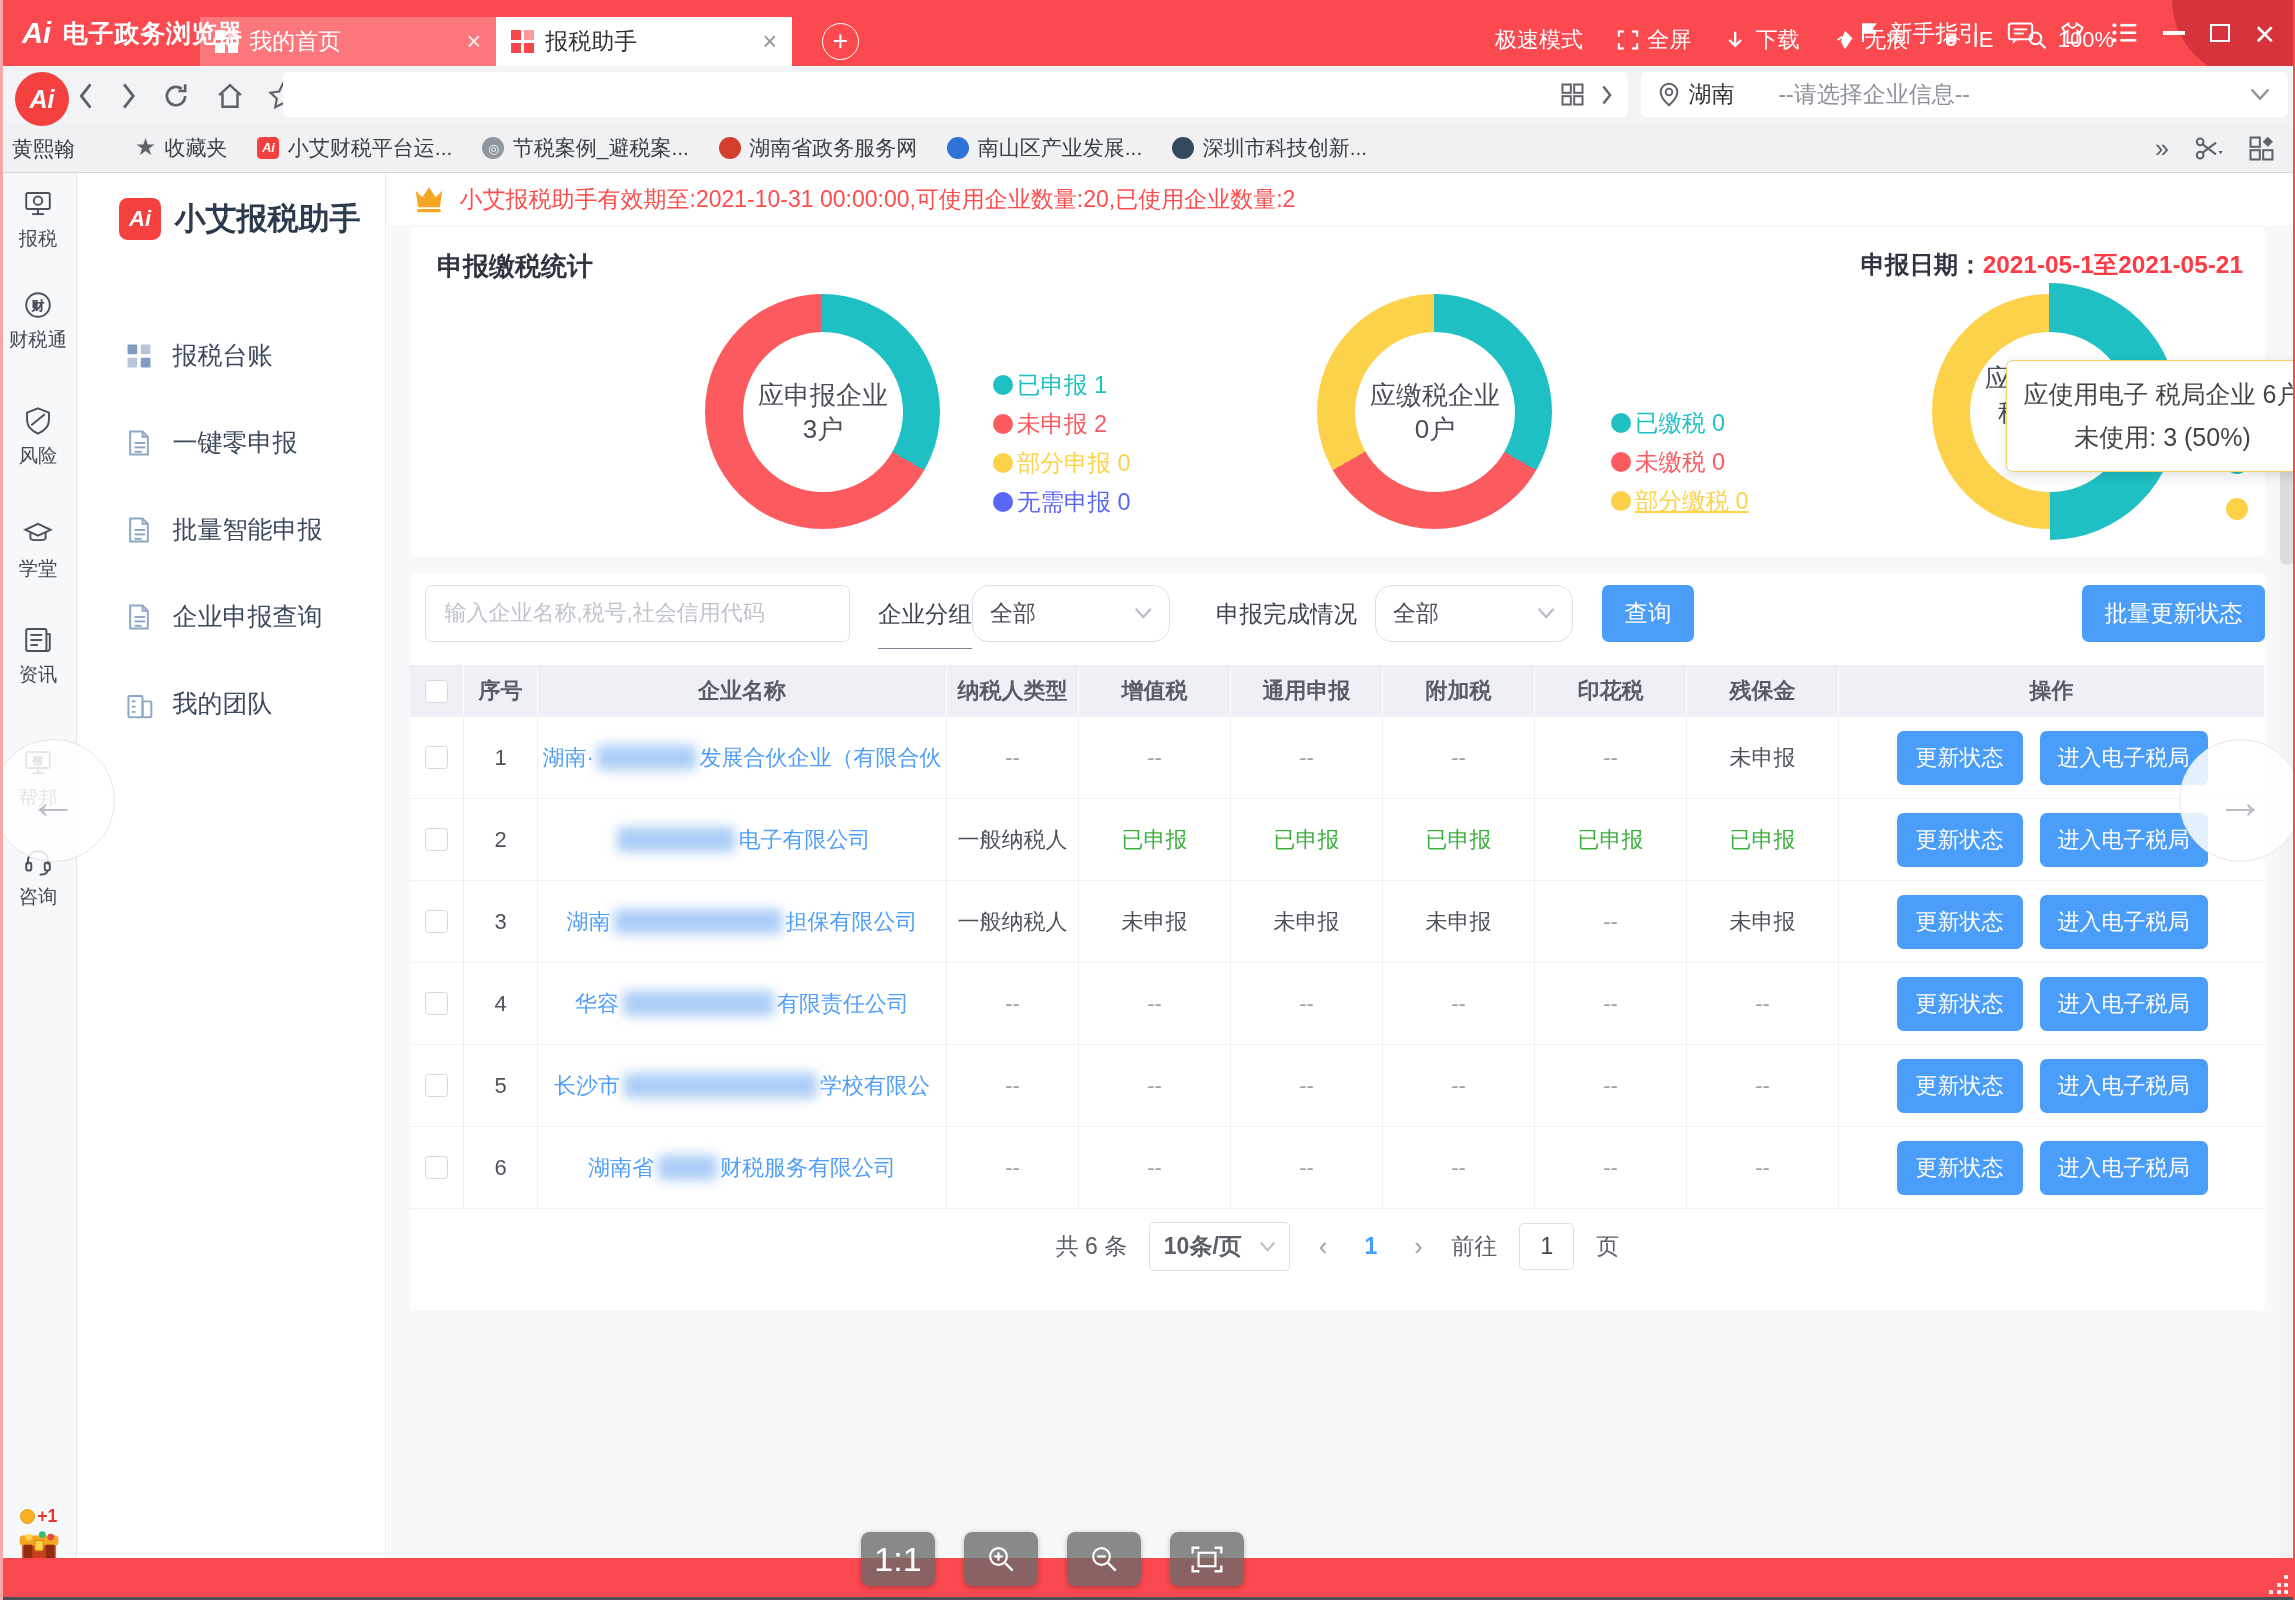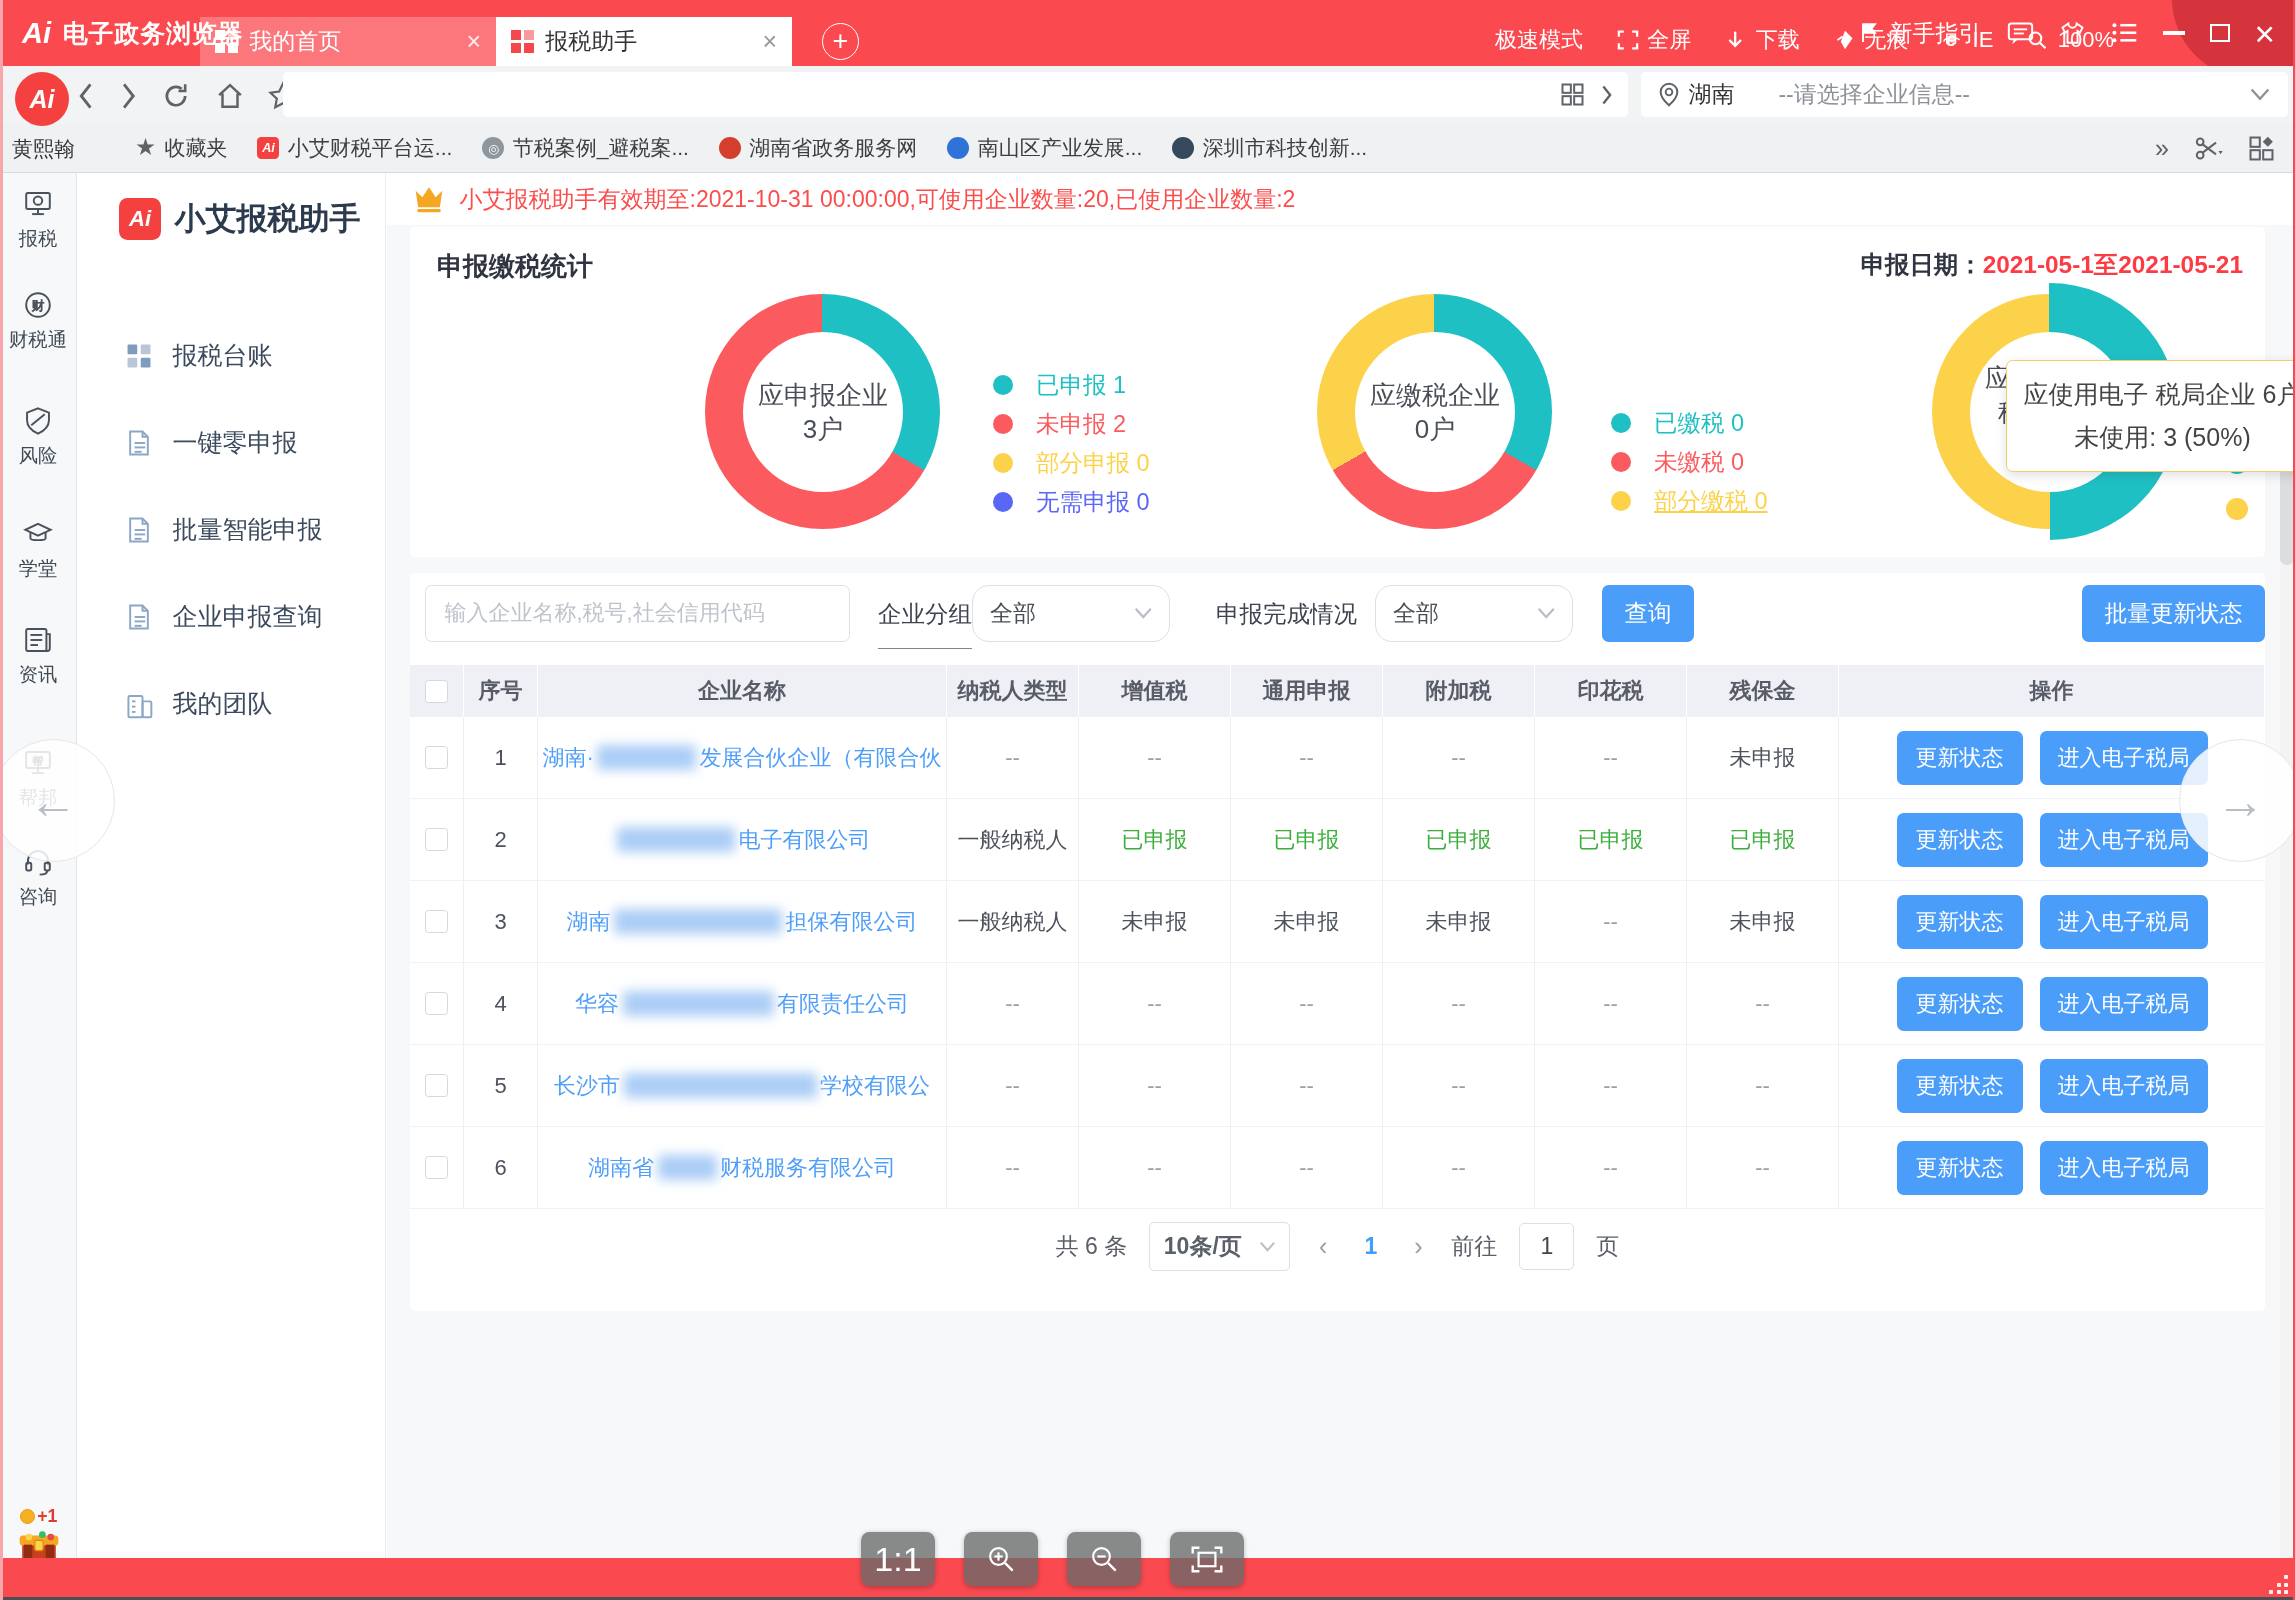--- a/index.html
+++ b/index.html
@@ -81,21 +81,21 @@
   .sdate .lab{color:#2f3440;}
   .sdate .val{color:#fb3c45;}
 
   .donut{position:absolute;width:235px;height:235px;}
   .ring{position:absolute;left:0;top:0;width:235px;height:235px;border-radius:50%;}
   .ring-emph{position:absolute;left:-11px;top:-11px;width:257px;height:257px;border-radius:50%;}
   .hole{position:absolute;left:38px;top:38px;width:160px;height:160px;border-radius:50%;background:#fff;
         display:flex;flex-direction:column;align-items:center;justify-content:center;}
   .hole div{font-size:26px;color:#4a4f57;line-height:34px;white-space:nowrap;}
   .legend{position:absolute;display:flex;flex-direction:column;gap:10px;}
-  .legend-item{display:flex;align-items:center;gap:23px;font-size:23.5px;height:29px;}
+  .legend-item{display:flex;align-items:center;gap:4px;font-size:23.5px;height:29px;}
   .ldot{width:20px;height:20px;border-radius:50%;flex:none;}
   .dots{position:absolute;display:flex;flex-direction:column;gap:23.5px;}
   .dots i{width:22px;height:22px;border-radius:50%;display:block;}
   .charttip{position:absolute;left:1596px;top:133px;width:313px;background:#fff;border:1.7px solid #f3cf6b;border-radius:6.7px;
             box-shadow:0 3.4px 11.8px rgba(0,0,0,.12);padding:17px 8.4px;text-align:center;z-index:5;}
   .charttip .l1{font-size:25px;color:#444;white-space:nowrap;}
   .charttip .l2{font-size:25px;color:#444;margin-top:10px;}
 
   .tablecard{left:23px;top:400px;width:1855px;height:738px;}
   .filterrow{position:absolute;left:0;top:11.8px;width:1855px;height:59px;}

